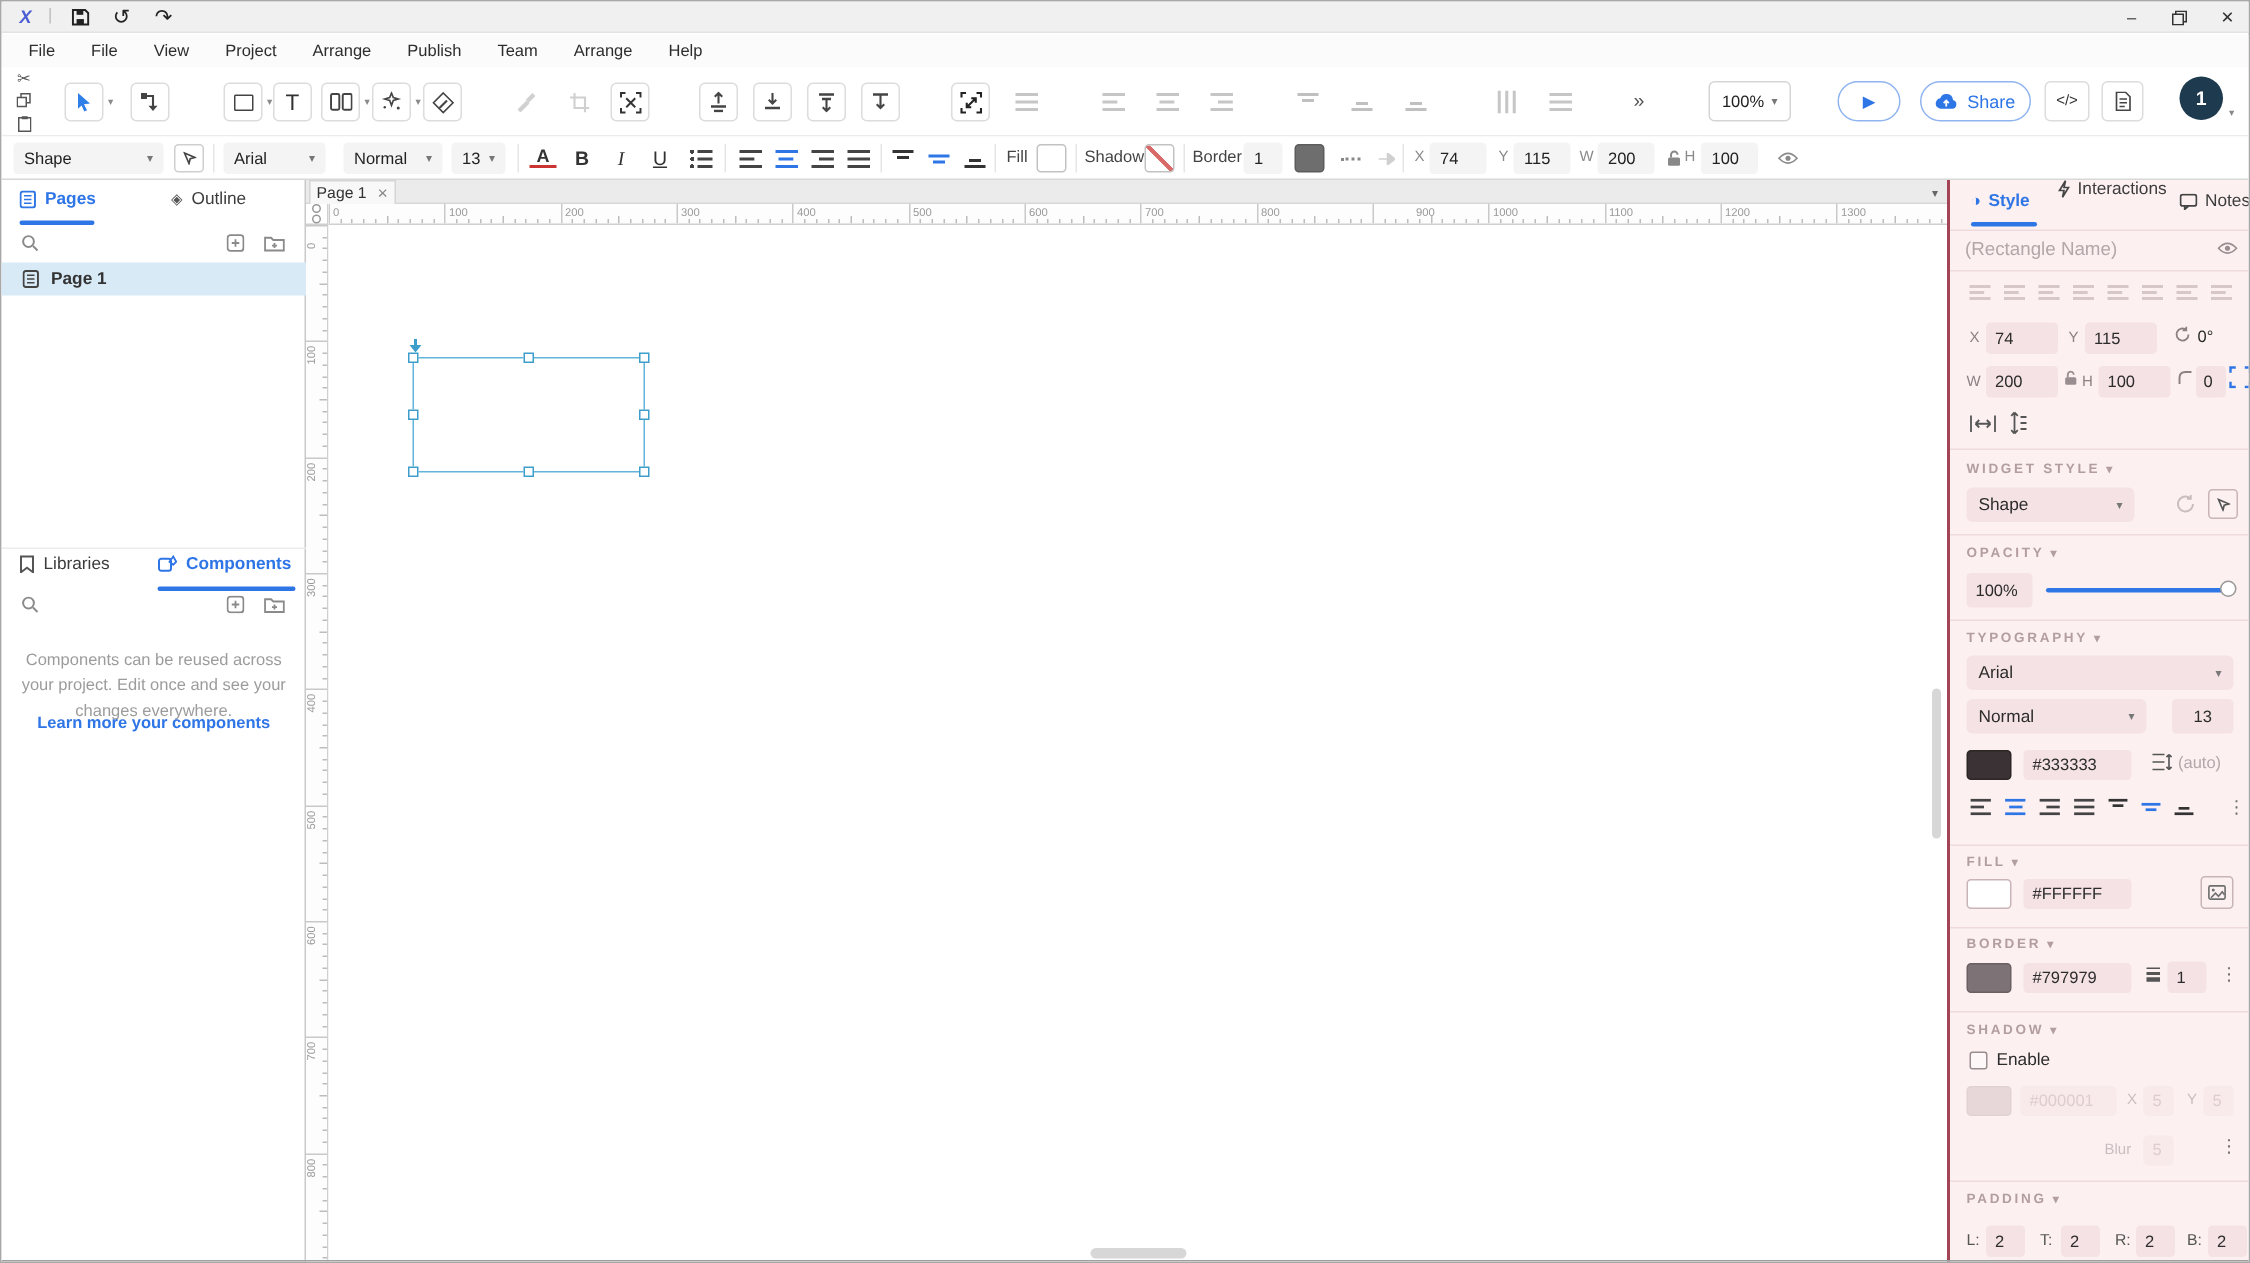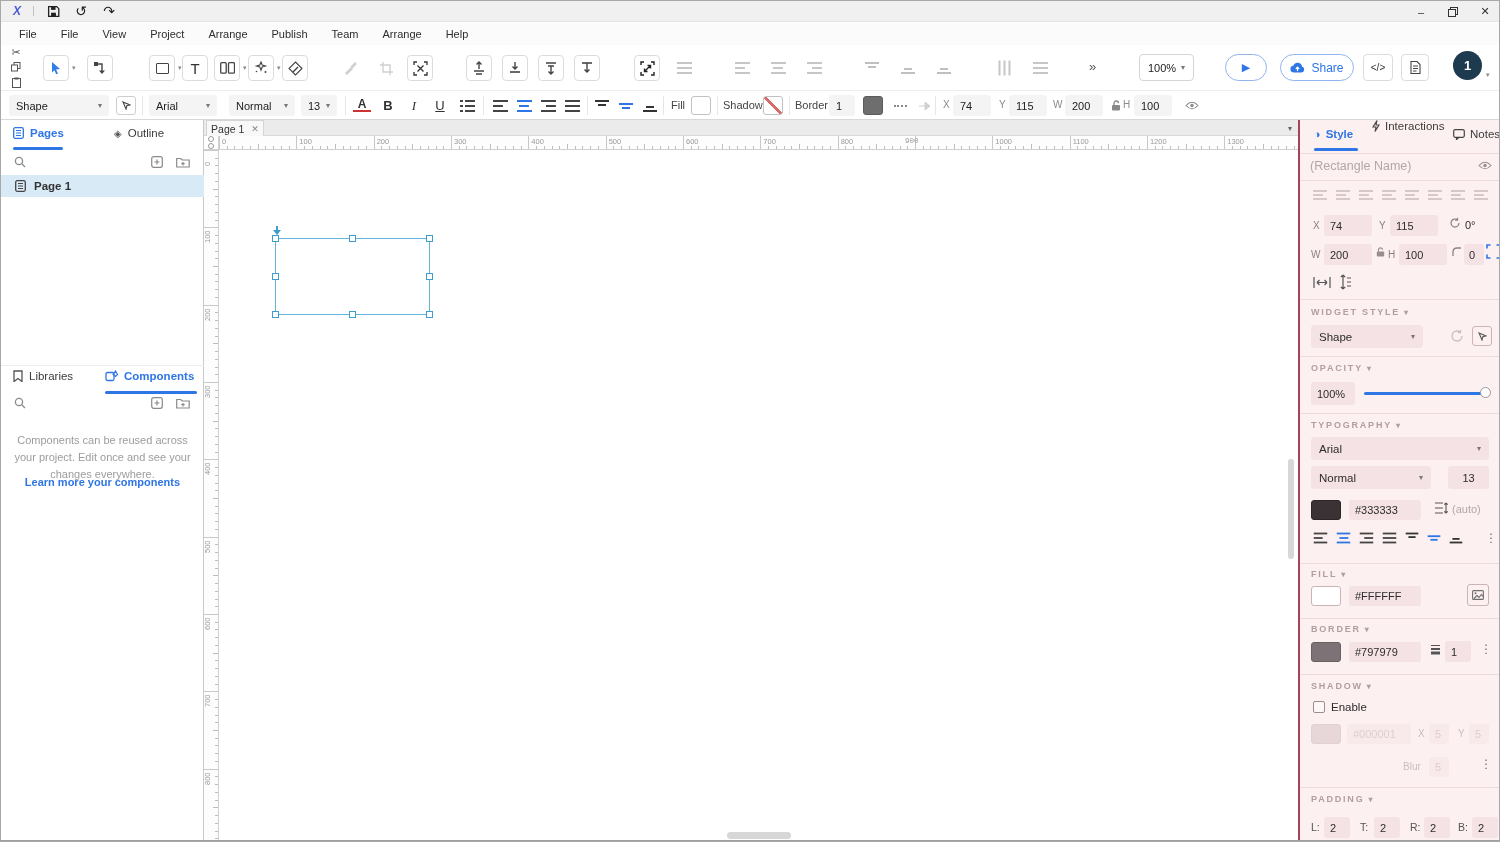--- a/index.html
+++ b/index.html
@@ -664,21 +664,21 @@
       <i class="tk" style="left: 1074.89px;"></i>
       <b class="rlh" style="left: 3px;">0</b>
       <b class="rlh" style="left: 80.33px;">100</b>
       <b class="rlh" style="left: 157.66px;">200</b>
       <b class="rlh" style="left: 234.99px;">300</b>
       <b class="rlh" style="left: 312.32px;">400</b>
       <b class="rlh" style="left: 389.65px;">500</b>
       <b class="rlh" style="left: 466.98px;">600</b>
       <b class="rlh" style="left: 544.31px;">700</b>
       <b class="rlh" style="left: 621.64px;">800</b>
-      <b class="rlh" style="left: 686px; font-family: Liberation Mono, monospace;">900</b>
+      <b class="rlh" style="left: 725px;">900</b>
       <b class="rlh" style="left: 776.3px;">1000</b>
       <b class="rlh" style="left: 853.63px;">1100</b>
       <b class="rlh" style="left: 930.96px;">1200</b>
       <b class="rlh" style="left: 1008.29px;">1300</b>
     </div>
   <div class="vruler">
       <i class="vtk M" style="top: 0px;"></i>
       <i class="vtk" style="top: 7.733px;"></i>
       <i class="vtk" style="top: 15.466px;"></i>
       <i class="vtk" style="top: 23.199px;"></i>

